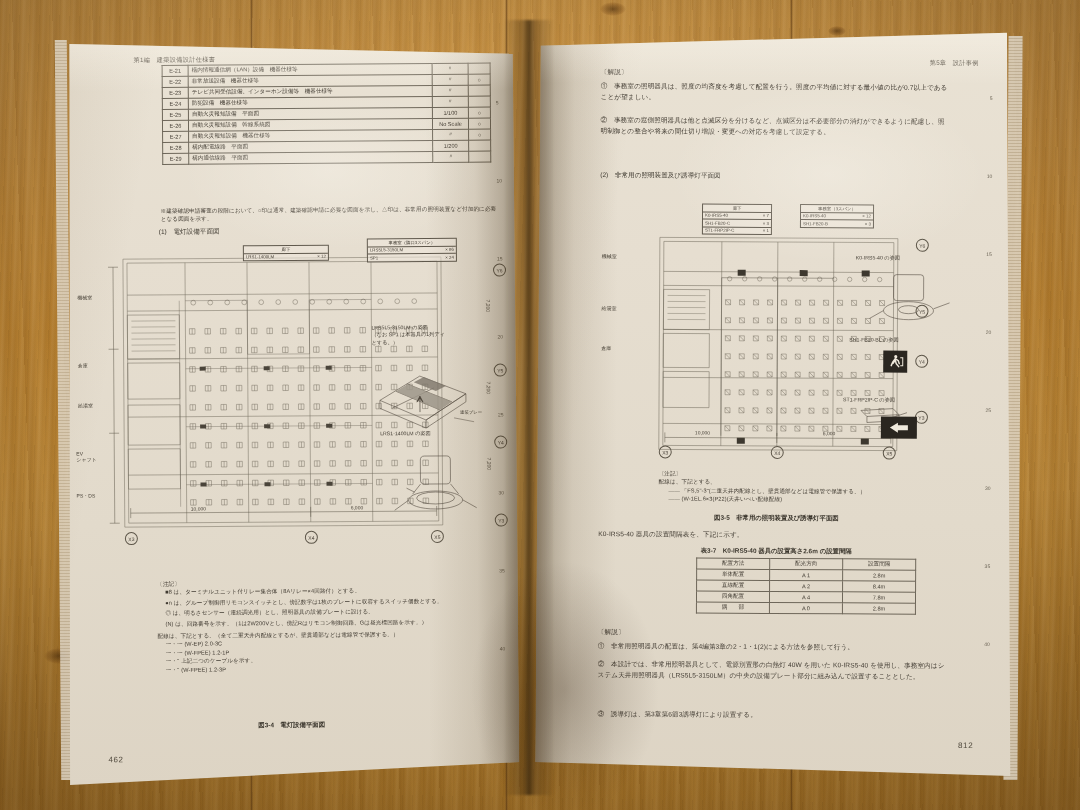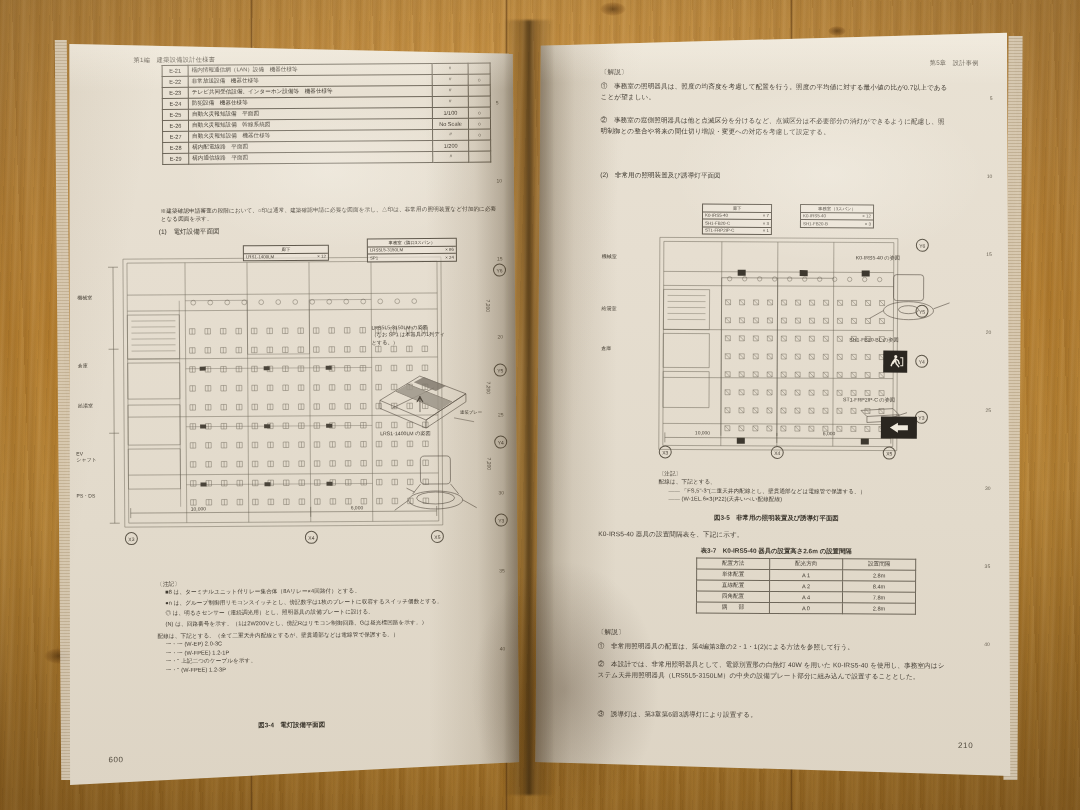--- a/index.html
+++ b/index.html
@@ -764,21 +764,21 @@
         <div style="padding-left:8px;" id="left-wiring-items">
             <div><span>一・一  </span><span>(W-EP) 2.0-3C</span></div>
             <div><span>一・一  </span><span>(W-FPEE) 1.2-1P</span></div>
             <div><span>一・''  </span><span>上記二つのケーブルを示す。</span></div>
             <div><span>一・''  </span><span>(W-FPEE) 1.2-3P</span></div>
           </div>
       </div>
 
       <div class="cap" style="left:0; right:0; top:690px; font-weight:bold;">図3-4　電灯設備平面図</div>
 
-      <div class="pageno" style="left:44px; top:723px;">600</div>
+      <div class="pageno" style="left:44px; top:723px;">462</div>
 
       <div id="left-margin-nums">
           <div class="marg-num" style="top: 70px; left: 436px;">5</div>
           <div class="marg-num" style="top: 148px; left: 436px;">10</div>
           <div class="marg-num" style="top: 226px; left: 436px;">15</div>
           <div class="marg-num" style="top: 304px; left: 436px;">20</div>
           <div class="marg-num" style="top: 382px; left: 436px;">25</div>
           <div class="marg-num" style="top: 460px; left: 436px;">30</div>
           <div class="marg-num" style="top: 538px; left: 436px;">35</div>
           <div class="marg-num" style="top: 616px; left: 436px;">40</div>
@@ -1189,21 +1189,21 @@
               <td class="c" style="width: 72px;">2.8m</td>
             </tr>
           </tbody>
       </table>
 
       <div class="para" style="left:62px; top:604px;">〔解説〕</div>
       <div class="para" style="left:62px; top:618px; width:352px;">①　非常用照明器具の配置は、第4編第3章の2・1・1(2)による方法を参照して行う。</div>
       <div class="para" style="left:62px; top:636px; width:352px;">②　本設計では、非常用照明器具として、電源別置形の白熱灯 40W を用いた K0-IRS5-40 を使用し、事務室内はシステム天井用照明器具（LRS5L5-3150LM）の中央の設備プレート部分に組み込んで設置することとした。</div>
       <div class="para" style="left:62px; top:686px; width:352px;">③　誘導灯は、第3章第6節3誘導灯により設置する。</div>
 
-      <div class="pageno" style="right:42px; top:716px;">210</div>
+      <div class="pageno" style="right:42px; top:716px;">812</div>
 
       <div id="right-margin-nums">
           <div class="marg-num" style="top: 70px; right: 26px;">5</div>
           <div class="marg-num" style="top: 148px; right: 26px;">10</div>
           <div class="marg-num" style="top: 226px; right: 26px;">15</div>
           <div class="marg-num" style="top: 304px; right: 26px;">20</div>
           <div class="marg-num" style="top: 382px; right: 26px;">25</div>
           <div class="marg-num" style="top: 460px; right: 26px;">30</div>
           <div class="marg-num" style="top: 538px; right: 26px;">35</div>
           <div class="marg-num" style="top: 616px; right: 26px;">40</div>

